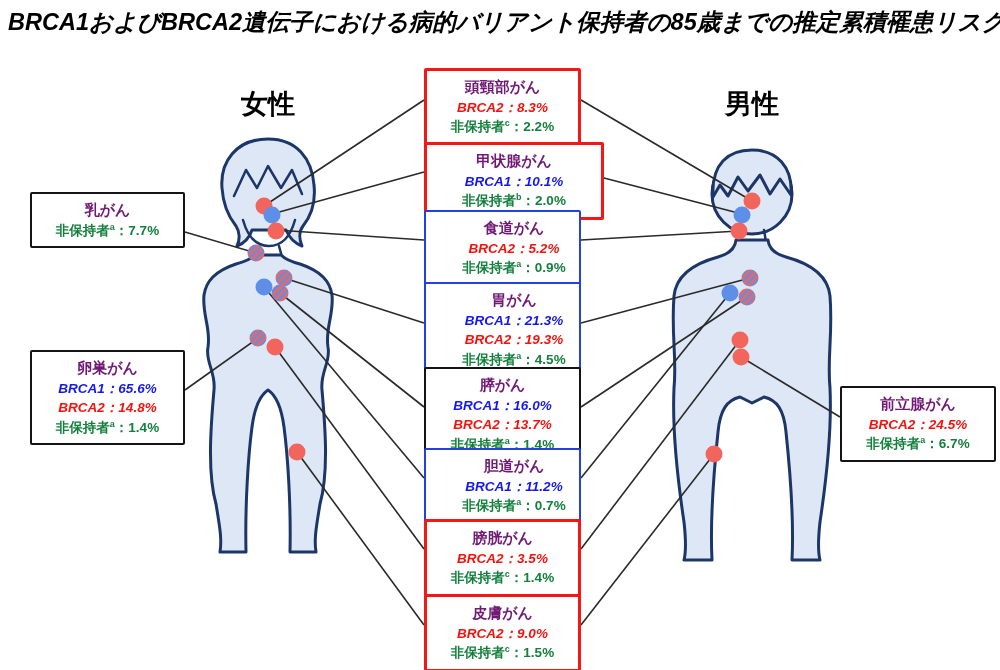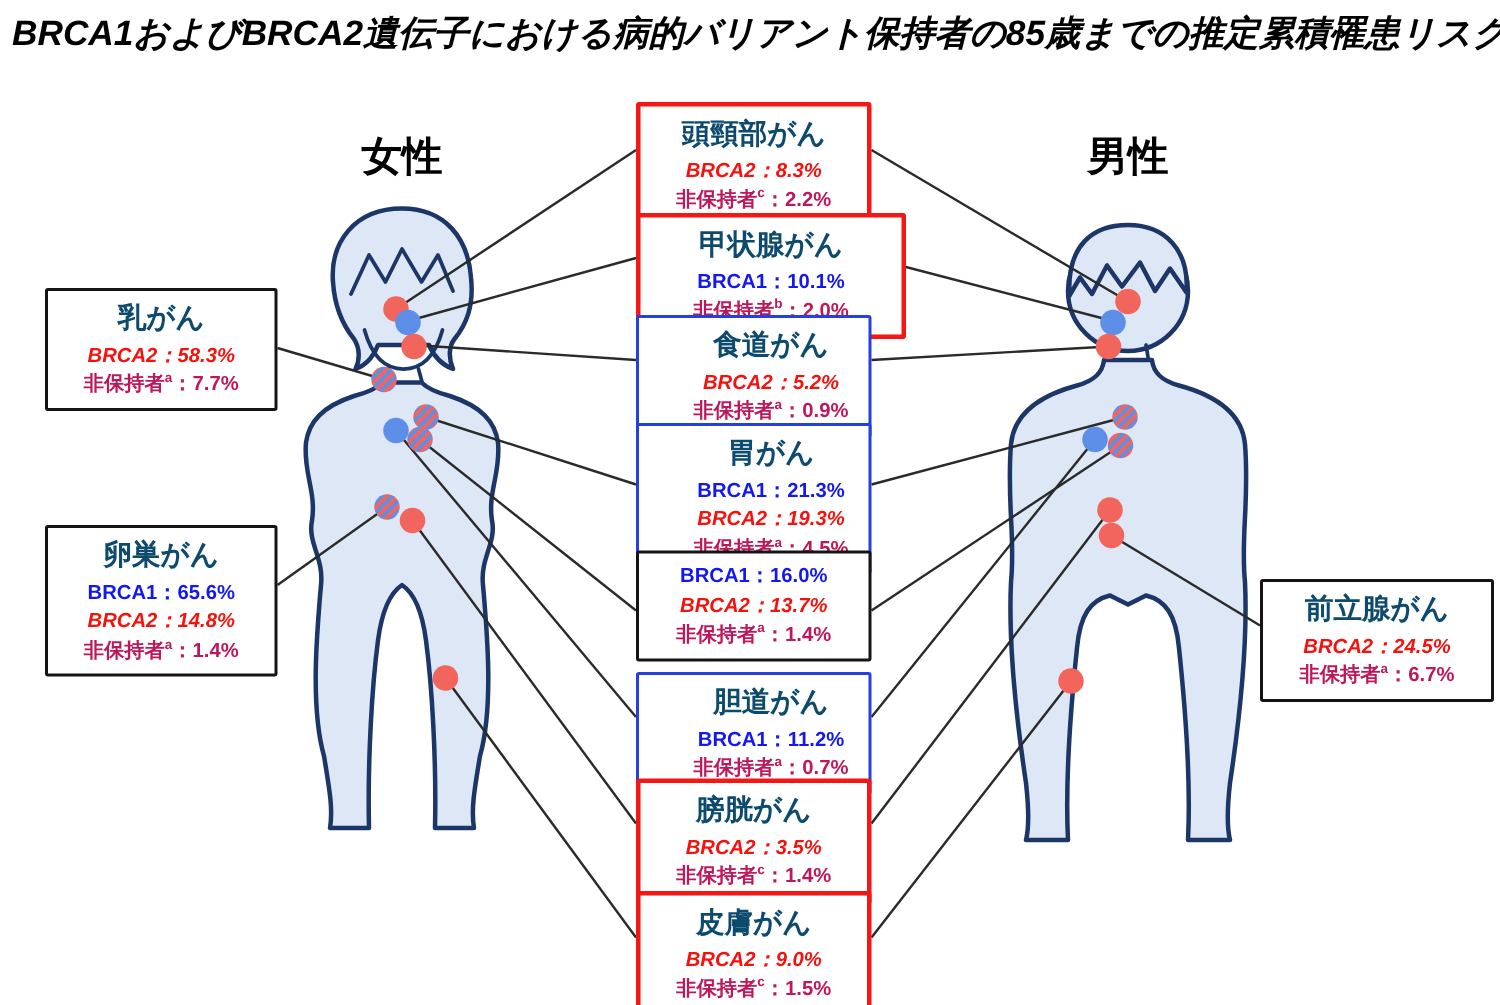--- a/index.html
+++ b/index.html
@@ -19,25 +19,25 @@
   #female-label{left:218px;}
   #male-label{left:702px;}
   svg.diagram{position:absolute;left:0;top:0;z-index:1;}
   .box{
     position:absolute;background:#ffffff;text-align:center;
     padding:5px 3px 6px 3px;box-sizing:border-box;border-radius:2px;z-index:2;
   }
   .b-red{border:3px solid #f51616;}
   .b-blue{border:2.5px solid #2440e0;padding-left:26px;}
   .b-black{border:2px solid #141414;}
-  .bt{font-size:19px;font-weight:bold;color:#0c4a6e;line-height:1.45;}
+  .bt{font-size:15px;font-weight:bold;color:#701a75;line-height:1.45;}
   .rw{font-size:13.5px;line-height:1.45;font-weight:bold;}
-  .g1{color:#1418f0;}
+  .g1{color:#1418f0;font-style:italic;}
   .g2{color:#f5120e;font-style:italic;}
-  .nc{color:#be185d;}
+  .nc{color:#15803d;}
   .sp{font-size:9px;line-height:0;}
   
   .pos-breast{left:30px;top:192px;width:155px;}
   .pos-ovary{left:30px;top:350px;width:155px;}
   .pos-prostate{left:840px;top:386px;width:156px;}
   .pos-c0{left:424px;top:68px;width:157px;}
   .pos-c1{left:424px;top:142px;width:180px;}
   .pos-c2{left:424px;top:210px;width:157px;}
   .pos-c3{left:424px;top:282px;width:157px;}
   .pos-c4{left:424px;top:367px;width:157px;}
@@ -116,21 +116,20 @@
     <circle cx="741" cy="357" r="8.5" fill="#f2655c"></circle>
     <circle cx="714" cy="454" r="8.5" fill="#f2655c"></circle>
   </g>
 </svg>
 
 <div class="fig-label" id="female-label">女性</div>
 <div class="fig-label" id="male-label">男性</div>
 
 <div class="box b-black pos-breast">
   <div class="bt">乳がん</div>
-  <div class="rw g2"><span>BRCA2</span><sup class="sp"></sup><span>：58.3%</span></div>
   <div class="rw nc"><span>非保持者</span><sup class="sp">a</sup><span>：7.7%</span></div>
 </div>
 
 <div class="box b-black pos-ovary">
   <div class="bt">卵巣がん</div>
   <div class="rw g1"><span>BRCA1</span><sup class="sp"></sup><span>：65.6%</span></div>
   <div class="rw g2"><span>BRCA2</span><sup class="sp"></sup><span>：14.8%</span></div>
   <div class="rw nc"><span>非保持者</span><sup class="sp">a</sup><span>：1.4%</span></div>
 </div>
 
@@ -153,20 +152,21 @@
 </div>
 
 <div class="box b-blue pos-c3">
   <div class="bt">胃がん</div>
   <div class="rw g1"><span>BRCA1</span><sup class="sp"></sup><span>：21.3%</span></div>
   <div class="rw g2"><span>BRCA2</span><sup class="sp"></sup><span>：19.3%</span></div>
   <div class="rw nc"><span>非保持者</span><sup class="sp">a</sup><span>：4.5%</span></div>
 </div>
 
 <div class="box b-black pos-c4">
+  <div class="bt">膵がん</div>
   <div class="rw g1"><span>BRCA1</span><sup class="sp"></sup><span>：16.0%</span></div>
   <div class="rw g2"><span>BRCA2</span><sup class="sp"></sup><span>：13.7%</span></div>
   <div class="rw nc"><span>非保持者</span><sup class="sp">a</sup><span>：1.4%</span></div>
 </div>
 
 <div class="box b-blue pos-c5">
   <div class="bt">胆道がん</div>
   <div class="rw g1"><span>BRCA1</span><sup class="sp"></sup><span>：11.2%</span></div>
   <div class="rw nc"><span>非保持者</span><sup class="sp">a</sup><span>：0.7%</span></div>
 </div>

